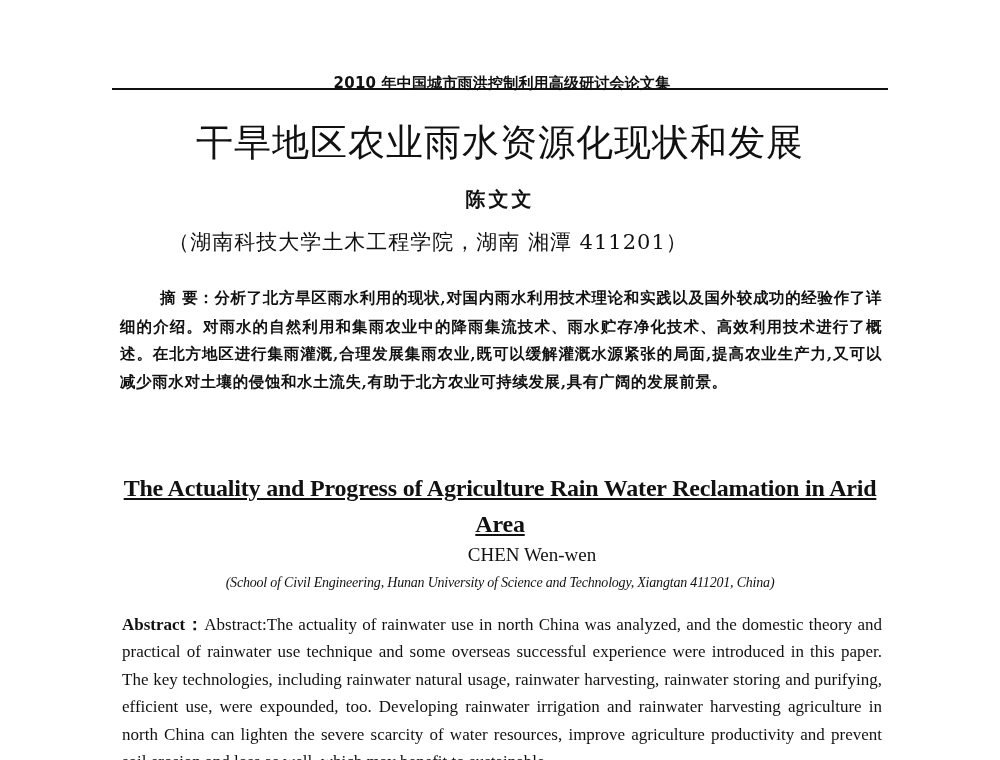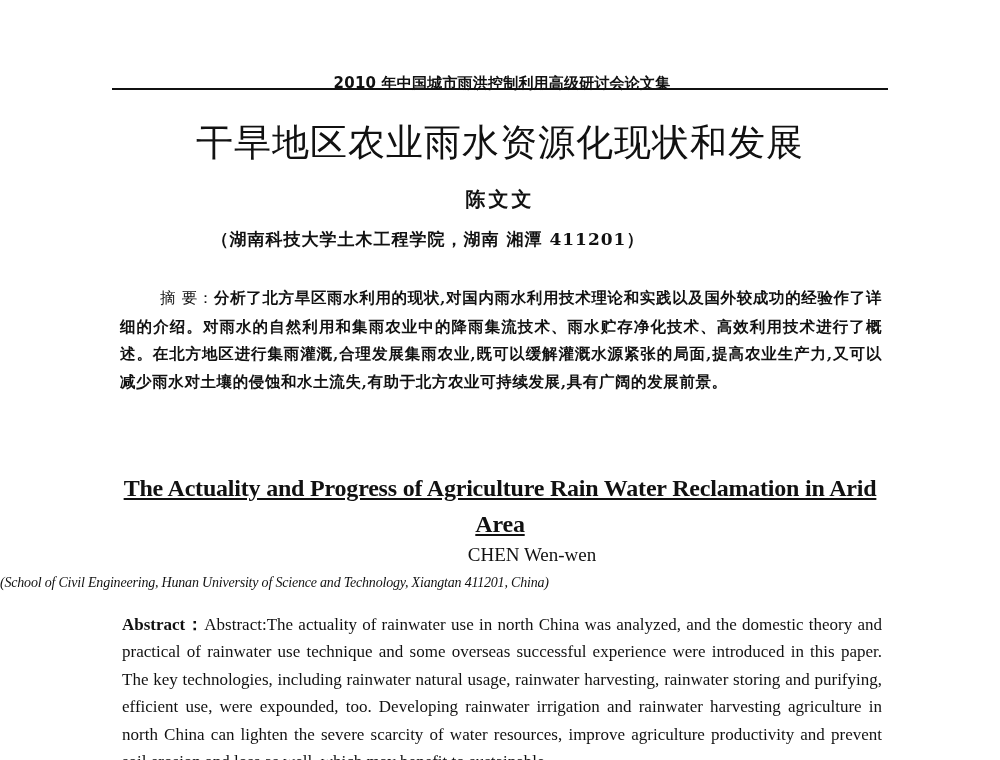--- a/index.html
+++ b/index.html
@@ -61,40 +61,40 @@
       font-size: 20px;
       font-weight: bold;
       letter-spacing: 3px;
     }
     .cn-affil {
       position: absolute;
       left: 0;
       top: 228px;
       width: 856px;
       text-align: center;
-      font-size: 17px;
-      font-weight: bold;
+      font-size: 21px;
+      font-weight: normal;
       letter-spacing: 1px;
     }
     .cn-abstract {
       position: absolute;
       left: 120px;
       top: 284px;
       width: 762px;
       font-size: 15.5px;
       line-height: 27.5px;
       font-weight: bold;
       text-align: justify;
       text-indent: 40px;
       margin: 0;
       letter-spacing: 0.6px;
     }
     .cn-abstract .lbl {
       font-family: "DejaVu Sans", "Liberation Sans", sans-serif;
-      font-weight: normal;
+      font-weight: bold;
     }
     .cn-keywords {
       position: absolute;
       left: 160px;
       top: 438px;
       font-size: 15.5px;
       font-weight: bold;
       letter-spacing: 0.6px;
     }
     .cn-keywords .lbl {
@@ -120,21 +120,21 @@
       text-align: center;
       font-family: "Liberation Serif", "DejaVu Serif", serif;
       font-size: 19px;
       margin-left: 32px;
     }
     .en-affil {
       position: absolute;
       left: 0;
       top: 575px;
       width: 1000px;
-      text-align: left;
+      text-align: center;
       font-family: "Liberation Serif", "DejaVu Serif", serif;
       font-style: italic;
       font-size: 14px;
       letter-spacing: -0.2px;
     }
     .en-abstract {
       position: absolute;
       left: 122px;
       top: 611px;
       width: 760px;

